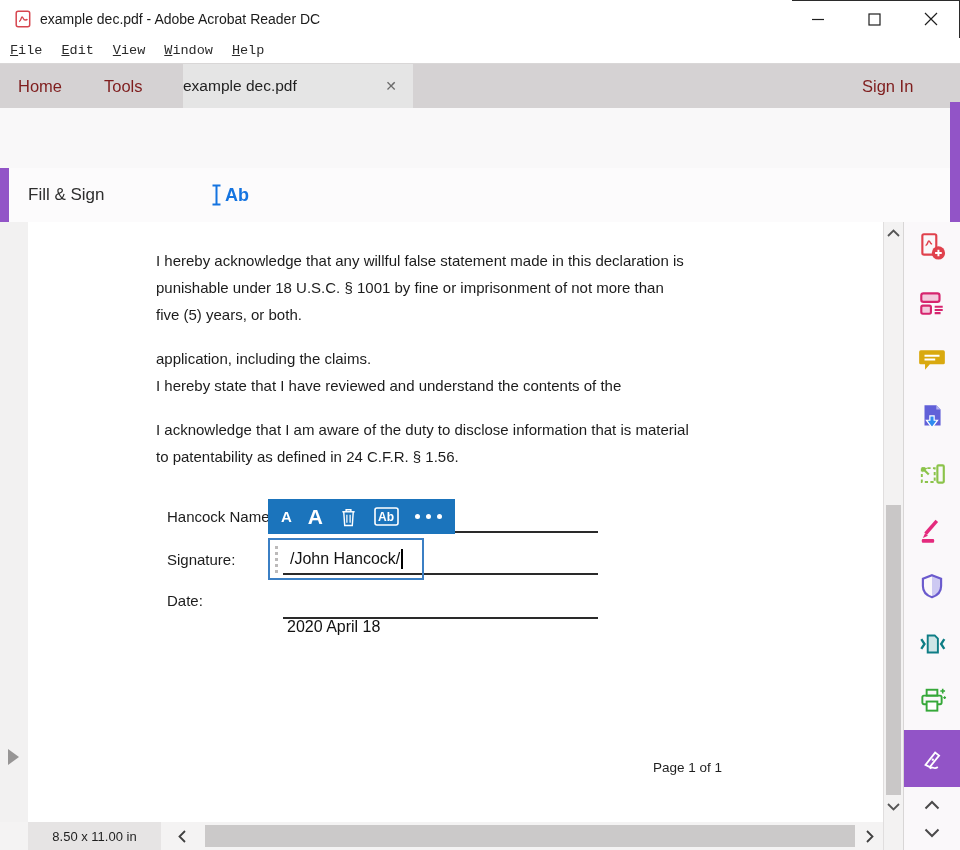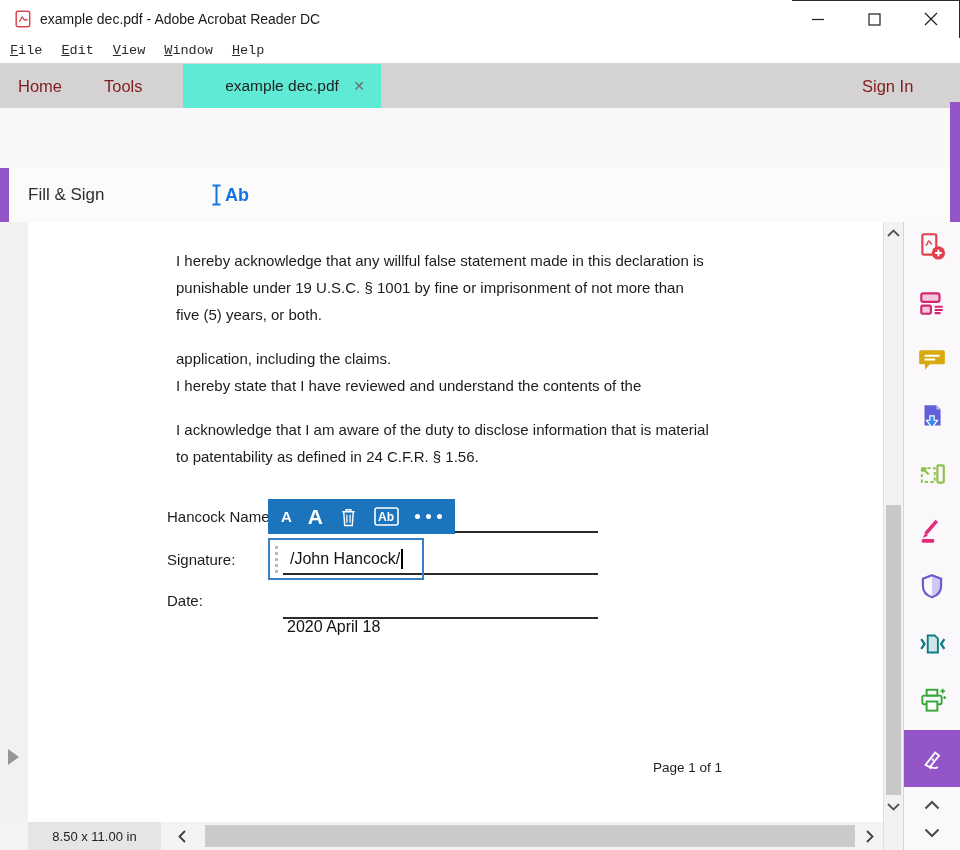--- a/index.html
+++ b/index.html
@@ -12,21 +12,21 @@
   .title-text{left:40px;top:0;height:38px;display:flex;align-items:center;font-size:14px;color:#1b1b1b;}
   .winbtn{top:0;width:56px;height:38px;}
   
   .menubar{left:0;top:38px;width:960px;height:26px;background:#fff;border-bottom:1px solid #d9d7d7;
            display:flex;align-items:center;padding-left:10px;box-sizing:border-box;}
   .menuitem{font-size:13.5px;color:#2a2a2a;margin-right:19px;font-family:Liberation Mono, monospace;}
   .menuitem .accel{text-decoration:underline;}
   
   .tabbar{left:0;top:64px;width:960px;height:44px;background:#d5d2d3;}
   .tablabel{top:0;height:44px;display:flex;align-items:center;font-size:16.5px;color:#7f1d1d;}
-  .activetab{left:183px;top:0;width:198px;height:44px;background:#5eead4;display:flex;align-items:center;justify-content:center;font-size:15.5px;color:#1f1f1f;}
+  .activetab{left:183px;top:0;width:230px;height:44px;background:#e5e5e5;display:flex;align-items:center;justify-content:flex-start;font-size:15.5px;color:#1f1f1f;}
   .tabclose{position:absolute;right:16px;top:0;height:44px;display:flex;align-items:center;color:#6b6b6b;font-size:14px;}
   
   .toolbar{left:0;top:108px;width:960px;height:60px;background:#f9f8f9;border-bottom:1px solid #e4e2e2;}
   .tbtn{top:119px;width:36px;height:36px;}
   .pageinput{left:453px;top:124px;width:40px;height:26px;border-bottom:1px solid #8f8f8f;
              display:flex;align-items:center;justify-content:center;font-size:14.5px;color:#222;}
   .pagetotal{left:502px;top:124px;height:26px;display:flex;align-items:center;font-size:14.5px;color:#333;}
   .vdiv{width:1px;background:#cbc9c9;}
   .zoomctl{left:573px;top:124px;width:80px;height:26px;border-bottom:1px solid #8f8f8f;display:flex;align-items:center;font-size:14.5px;color:#222;}
   .caret{width:0;height:0;border-left:5px solid transparent;border-right:5px solid transparent;border-top:6px solid #4a4a4a;}
@@ -47,21 +47,21 @@
   .fs-swatch{left:693px;top:182px;width:27px;height:27px;border-radius:50%;background:#000;}
   .nextbtn{left:733px;top:177px;width:85px;height:37px;border-radius:19px;background:var(--c-accent-blue,#1574e0);
            color:#fff;font-weight:bold;font-size:16.5px;}
   .closebtn{left:847px;top:176px;width:92px;height:38px;border-radius:20px;background:#fff;border:2px solid #3e3e3e;
             box-sizing:border-box;color:#1c1c1c;font-weight:bold;font-size:17px;}
   .pstrip{left:950px;top:102px;width:10px;height:120px;background:var(--c-purple,#9254c7);z-index:6;}
   
   .leftstrip{left:0;top:222px;width:28px;height:600px;background:#f2f1f1;}
   .panehandle{left:8px;top:527px;width:0;height:0;border-left:11px solid #979595;border-top:8px solid transparent;border-bottom:8px solid transparent;}
   .page{left:28px;top:222px;width:855px;height:600px;background:#fff;}
-  .doc-text{left:176px;top:247px;width:580px;color:#1c1c1c;font-size:15px;}
+  .doc-text{left:156px;top:247px;width:580px;color:#1c1c1c;font-size:15px;}
   .doc-line{height:27px;line-height:27px;white-space:nowrap;}
   .psp{height:17px;}
   .flabel{color:#1c1c1c;font-size:15px;}
   .fline{height:2px;background:#2a2a2a;}
   .fvalue{color:#111;font-size:16px;margin-top:22px;}
   
   .floattb{left:268px;top:499px;width:187px;height:35px;background:var(--c-toolbar-blue,#1b74bc);
            display:flex;align-items:center;justify-content:space-between;padding:0 13px;box-sizing:border-box;z-index:5;color:#fff;}
   .ft-a1{font-size:15px;font-weight:bold;}
   .ft-a2{font-size:21px;font-weight:bold;}
@@ -261,21 +261,21 @@
   <div class="abs fs-accent"></div>
 
   <div class="abs leftstrip">
     <div class="abs panehandle"></div>
   </div>
 
   <div class="abs page"></div>
 
   <div class="abs doc-text">
     <div class="doc-line">I hereby acknowledge that any willful false statement made in this declaration is</div>
-    <div class="doc-line">punishable under 19 U.S.C. § 1001 by fine or imprisonment of not more than</div>
+    <div class="doc-line">punishable under 18 U.S.C. § 1001 by fine or imprisonment of not more than</div>
     <div class="doc-line">five (5) years, or both.</div>
     <div class="psp"></div>
     <div class="doc-line">application, including the claims.</div>
     <div class="doc-line">I hereby state that I have reviewed and understand the contents of the</div>
     <div class="psp"></div>
     <div class="doc-line">I acknowledge that I am aware of the duty to disclose information that is material</div>
     <div class="doc-line">to patentability as defined in 24 C.F.R. § 1.56.</div>
   </div>
 
   <div class="abs flabel" style="left:167px;top:508px">Hancock Name</div>

